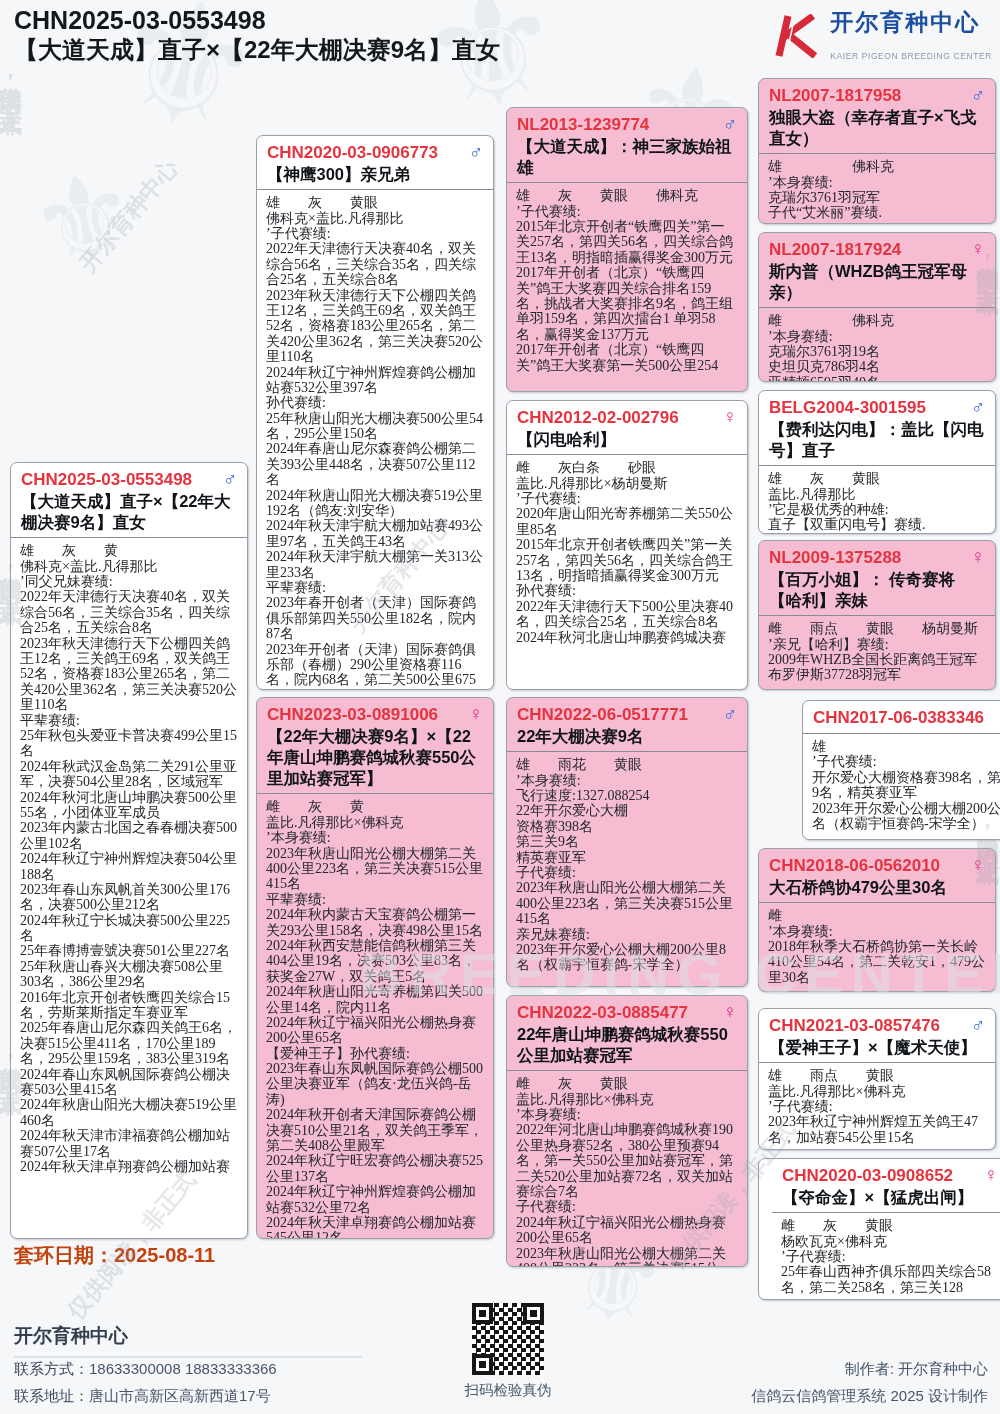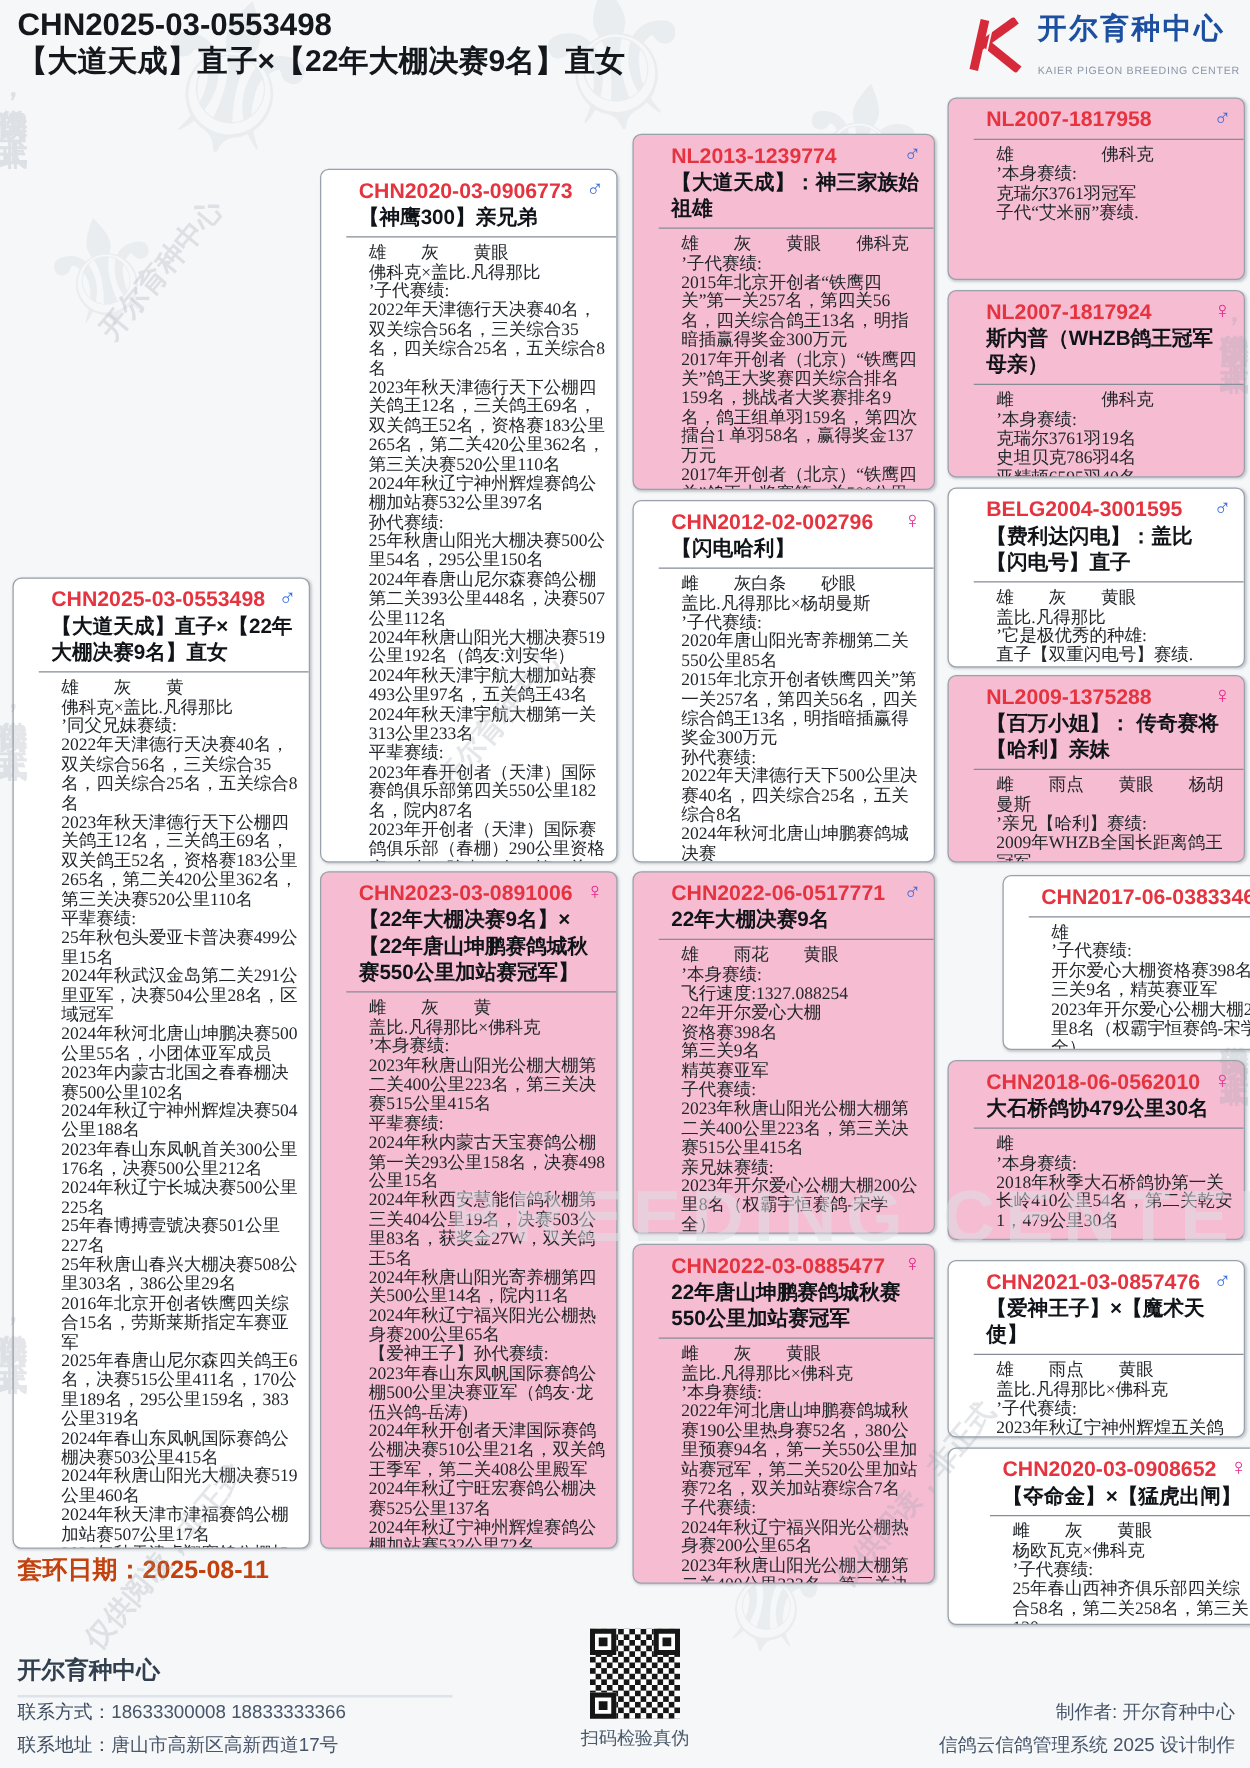--- a/index.html
+++ b/index.html
@@ -18,29 +18,29 @@
   .header-title{position:absolute;left:14px;top:6px;width:575px;z-index:2;color:#14181c;font-weight:bold;}
   .header-ring{font-size:25px;line-height:1.15;}
   .header-name{font-size:24px;line-height:1.22;}
   .logo{position:absolute;right:8px;top:10px;z-index:2;display:flex;align-items:center;gap:7px;}
   .logo-text .logo-cn{color:#1c4fa0;font-size:23px;font-weight:bold;letter-spacing:2px;line-height:1.1;}
   .logo-text .logo-en{color:#8d96a9;font-size:8.5px;letter-spacing:.6px;margin-top:16px;}
   
   .box{position:absolute;z-index:1;background:#fff;border:1px solid #99a1ab;border-radius:7px;
        overflow:hidden;box-shadow:1px 1px 2px rgba(125,135,148,.4);}
   .box.pink{background:#f5bcd2;}
-  .hd{padding:6px 10px 4px;border-bottom:1px solid #858c96;margin-left:20px;}
+  .hd{padding:6px 10px 4px;border-bottom:1px solid #858c96;}
   .ringrow{display:flex;justify-content:space-between;align-items:flex-start;}
   .ring{color:#e5333f;font-weight:bold;font-size:17px;line-height:1.3;}
   .sex{font-size:19px;font-weight:bold;line-height:1.1;}
   .sex.male{color:#3a6ede;}
   .sex.female{color:#e81f8a;}
   .bname{font-weight:bold;font-size:16.5px;line-height:1.28;color:#101418;}
   .bd{padding:5px 9px 6px;font-size:14px;line-height:1.1;color:#23272b;white-space:pre-line;
-      font-family:"Liberation Serif","DejaVu Serif",serif;margin-left:29px;}
+      font-family:"Liberation Serif","DejaVu Serif",serif;}
   
   .ring-date{position:absolute;left:14px;top:1242px;z-index:2;font-size:20px;font-weight:bold;color:#c2410c;}
   
   .footer-company{position:absolute;left:14px;top:1323px;z-index:2;width:348px;font-size:19px;font-weight:bold;
                   color:#323f4e;padding-bottom:7px;border-bottom:2px solid #dde3e9;}
   .footer-line{position:absolute;z-index:2;font-size:15px;color:#47566a;}
   .footer-line .lbl{color:#3c4b5f;}
   .maker{text-align:right;right:12px;}
   .qr{position:absolute;left:472px;top:1303px;z-index:2;width:72px;height:72px;background:#fff;
       background-image:repeating-conic-gradient(#161616 0 25%,#ffffff 0 50%);background-size:9px 9px;}
@@ -232,20 +232,21 @@
 2024年秋辽宁福兴阳光公棚热身赛200公里65名
 2023年秋唐山阳光公棚大棚第二关400公里223名，第三关决赛515公</div>
 </div>
 
 <div class="box pink" style="left:758px;top:78px;width:236px;height:144px;">
   <div class="hd">
     <div class="ringrow">
       <span class="ring">NL2007-1817958</span>
       <span class="sex male">♂</span>
     </div>
+    <div class="bname">独眼大盗（幸存者直子×飞戈直女）</div>
   </div>
   <div class="bd">雄　　　　　佛科克
 ’本身赛绩:
 克瑞尔3761羽冠军
 子代“艾米丽”赛绩.</div>
 </div>
 
 <div class="box pink" style="left:758px;top:232px;width:236px;height:148px;">
   <div class="hd">
     <div class="ringrow">

